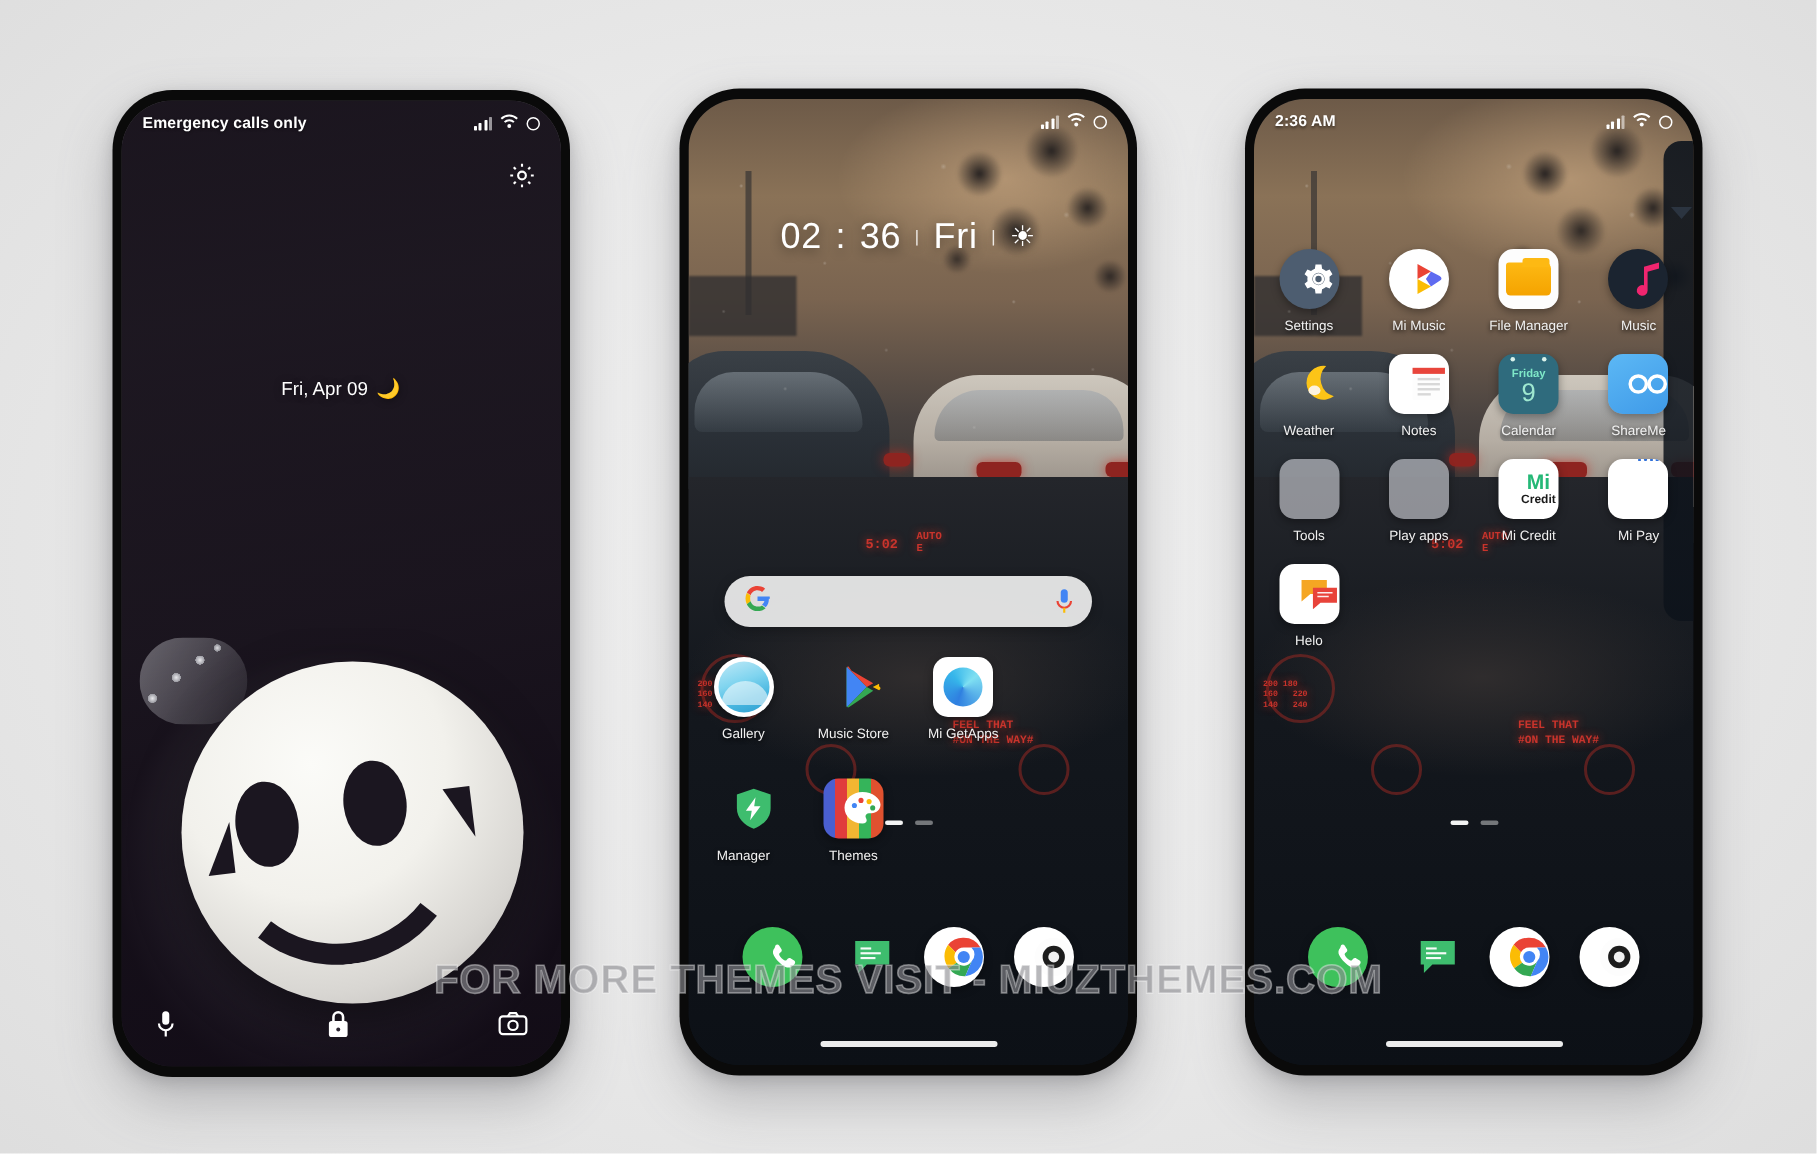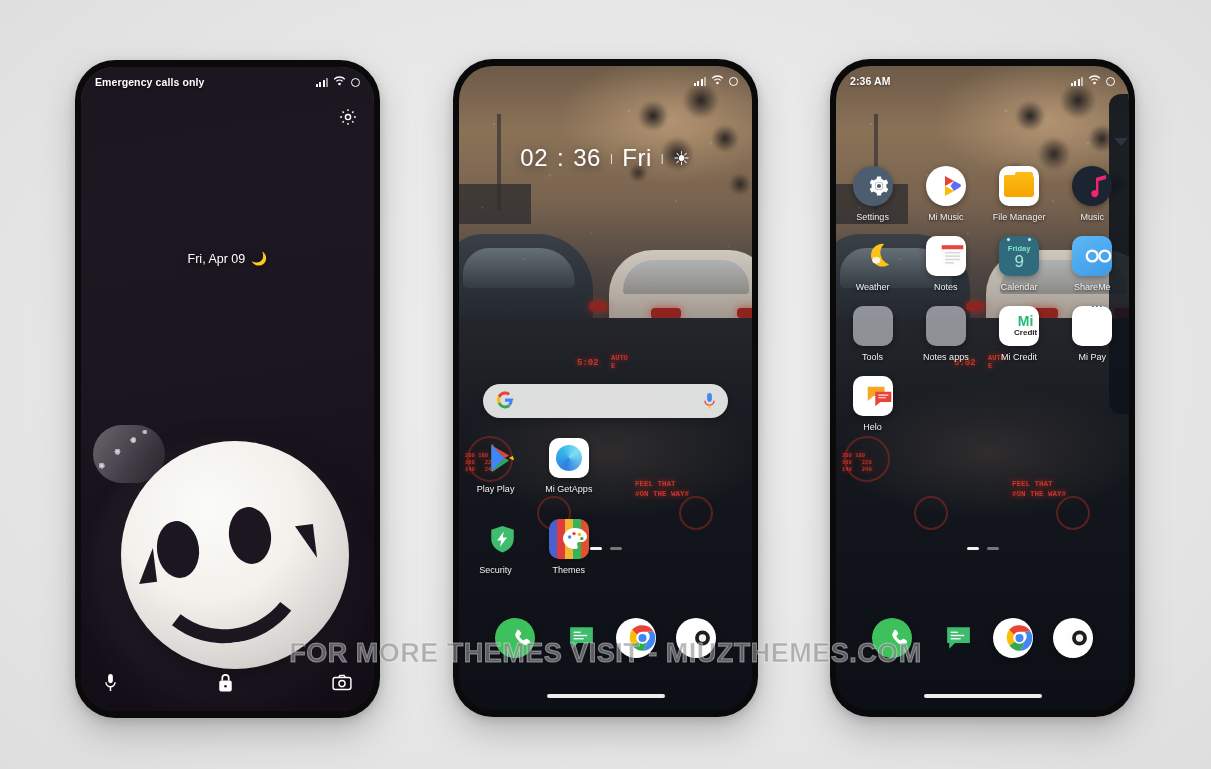--- a/index.html
+++ b/index.html
@@ -426,49 +426,53 @@
         <svg width="13" height="18" viewBox="0 0 14 20">
           <rect x="4.4" y="1" width="5.2" height="10" rx="2.6" fill="#4285F4"></rect>
           <path d="M2 9.6a5 5 0 0 0 10 0" fill="none" stroke="#EA4335" stroke-width="1.6"></path>
           <path d="M7 14.6v3.8" stroke="#FBBC05" stroke-width="1.6"></path>
         </svg>
       </span>
     </div>
 
     <div class="grid g2r1">
       <div class="app">
+        <div class="icon circle i-gallery"></div>
+        <div class="lbl">Gallery</div>
+      </div>
+      <div class="app">
         <div class="icon i-play">
           <svg width="34" height="36" viewBox="0 0 34 36">
             <path fill="#34A853" d="M3 1l17 17-17 17z" opacity=".95"></path>
             <path fill="#4285F4" d="M3 1l11.5 11.5L20 18 3 35z" opacity=".0"></path>
             <path fill="#4285F4" d="M3.5 1.2 20 18 3.5 34.8C3 34.3 3 33.6 3 33V3c0-.6 0-1.3.5-1.8z"></path>
             <path fill="#EA4335" d="M20 18l-5.6-5.6L25 6.3c1.8 1 3.7 2.1 5.3 3 1.6.9 1.6 2.5 0 3.4L25 15.8z" opacity=".0"></path>
             <path fill="#FBBC04" d="M30.3 15.3 25 18l5.3 2.7c1.6-.9 1.6-2.5 0-3.4z"></path>
             <path fill="#EA4335" d="M20 18l5-2.2 5.3-3c-.3-.2-.6-.4-1-.6L13.8 3.1c-3.4-1.9-5.2-1.1-5.2 2.1V18z" opacity=".0"></path>
             <path fill="#EA4335" d="M3.5 1.2 20 18l5.4-3.1L7 4.2 4.9.9C4.4.7 3.9.8 3.5 1.2z"></path>
             <path fill="#34A853" d="M3.5 34.8 20 18l5.4 3.1L4.9 35.1c-.5.2-1 .1-1.4-.3z"></path>
           </svg>
         </div>
-        <div class="lbl">Play Play</div>
+        <div class="lbl">Music Store</div>
       </div>
       <div class="app">
         <div class="icon i-browser"></div>
         <div class="lbl">Mi GetApps</div>
       </div>
     </div>
 
     <div class="grid g2r2">
       <div class="app">
         <div class="icon i-security">
           <svg width="36" height="38" viewBox="0 0 36 38">
             <path fill="#3ebd6e" d="M18 1.5 33 6.5v12c0 9-6.4 15.2-15 18.5C9.4 33.7 3 27.5 3 18.5v-12z"></path>
             <path fill="#fff" d="M19.6 9 11 21h5.2l-1.4 8.4L24 17h-5.6z"></path>
           </svg>
         </div>
-        <div class="lbl">Security</div>
+        <div class="lbl">Manager</div>
       </div>
       <div class="app">
         <div class="icon i-themes">
           <svg width="26" height="24" viewBox="0 0 26 24" style="position:relative;z-index:2">
             <path fill="#fff" d="M13 1C6.4 1 1 5.7 1 11.5S6.4 22 13 22c2 0 2.8-1 2.8-2.1 0-1-.8-1.7-.8-2.7 0-1.2 1-2.1 2.3-2.1h1.6c3.4 0 6.1-2.4 6.1-5.7C25 5.3 19.6 1 13 1z"></path>
             <circle cx="7.6" cy="10" r="1.7" fill="#4285f4"></circle>
             <circle cx="12" cy="6.6" r="1.7" fill="#ea4335"></circle>
             <circle cx="17.4" cy="7.4" r="1.7" fill="#fbbc04"></circle>
             <circle cx="19.8" cy="11.6" r="1.7" fill="#34a853"></circle>
           </svg>
@@ -669,21 +673,21 @@
           <span style="background:#3b5998"></span>
             <span style="background:#1f1f1f"></span>
             <span style="background:transparent"></span>
           <span style="background:transparent"></span>
             <span style="background:transparent"></span>
             <span style="background:transparent"></span>
           <span style="background:transparent"></span>
             <span style="background:transparent"></span>
             <span style="background:transparent"></span>
         </div>
-        <div class="lbl">Notes apps</div>
+        <div class="lbl">Play apps</div>
       </div>
       <div class="app">
         <div class="icon i-micredit">
           <span style="font-size:14px;font-weight:700;color:#25b877;line-height:1;">Mi</span>
           <span style="font-size:8px;font-weight:700;color:#1a1a1a;line-height:1.3;">Credit</span>
         </div>
         <div class="lbl">Mi Credit</div>
       </div>
       <div class="app">
         <div class="icon i-mipay">

